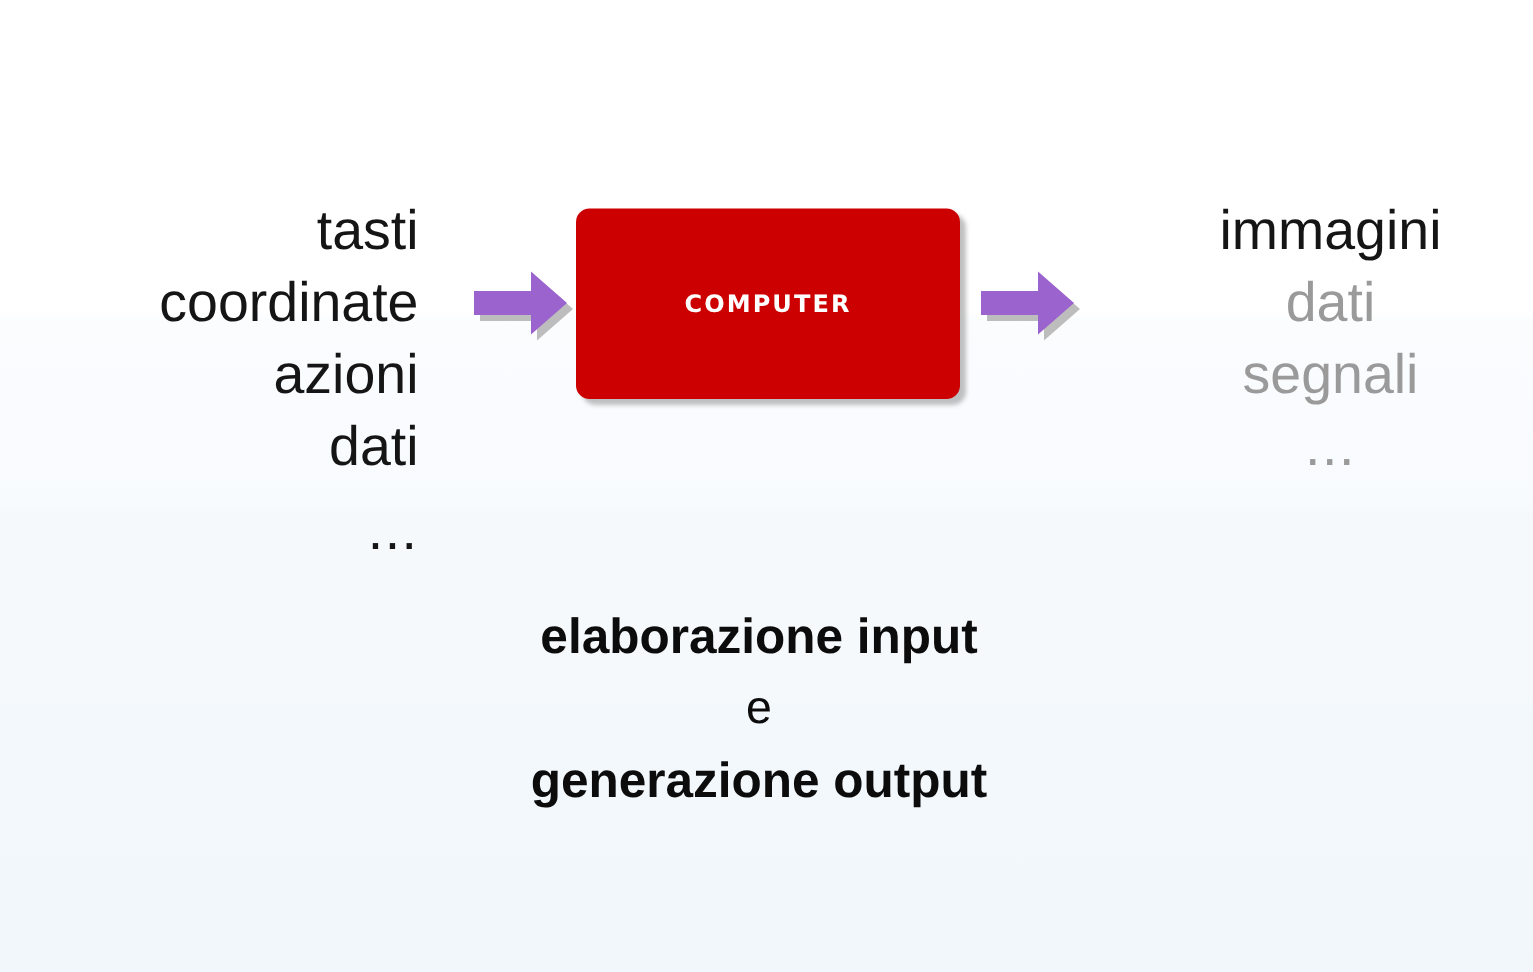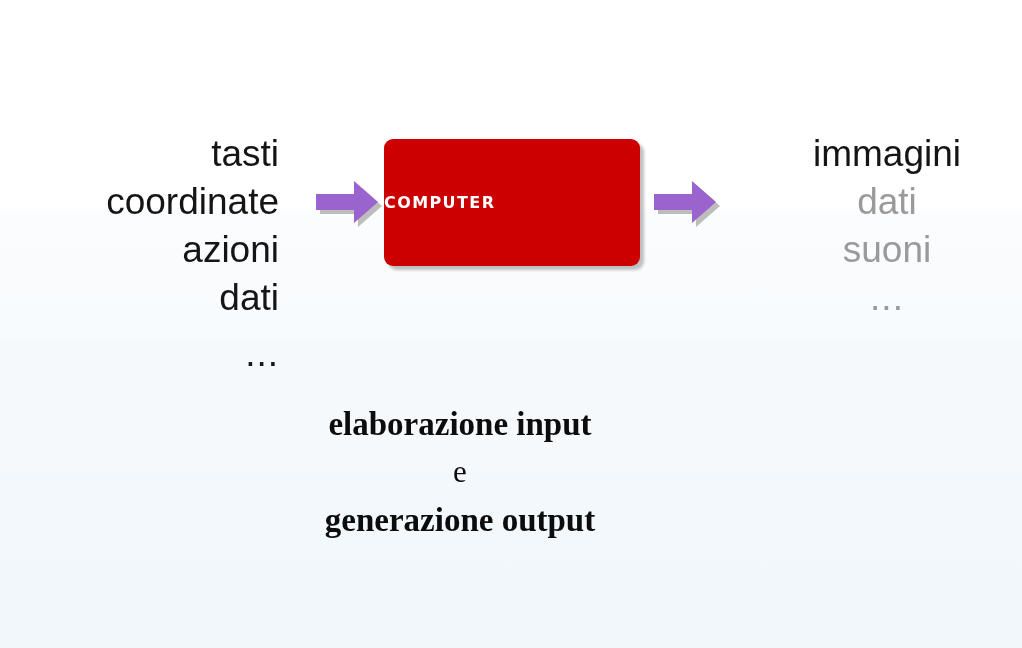--- a/index.html
+++ b/index.html
@@ -85,40 +85,42 @@
     position: absolute;
     left: 384px;
     top: 139px;
     width: 256px;
     height: 127px;
     background: #cc0000;
     border-radius: 9px;
     box-shadow: 4px 4px 3px rgba(140, 140, 140, 0.55);
     display: flex;
     align-items: center;
+    justify-content: center;
   }
   #computer-label {
     font-family: "DejaVu Sans", sans-serif;
     font-weight: 700;
     font-size: 16px;
     letter-spacing: 1.4px;
     color: #ffffff;
     text-align: center;
     user-select: none;
   }
 
   
   #caption {
     position: absolute;
     left: 0px;
     top: 400px;
     width: 920px;
     text-align: center;
-    font-family: Liberation Serif, serif;
+    font-family: Liberation Sans, sans-serif;
     color: #0c0c0c;
+    padding-left: 46px;
   }
   .caption-line {
     display: block;
     font-size: 33px;
     line-height: 48px;
     font-weight: 700;
   }
   .caption-line.light {
     font-weight: 400;
     font-size: 31px;
@@ -151,21 +153,21 @@
   <div id="arrow-out" class="arrow">
     <svg viewBox="0 0 72 52" xmlns="http://www.w3.org/2000/svg">
       <polygon points="8,22 46,22 46,9 70,30 46,51 46,38 8,38" fill="#bdbdbd"></polygon>
       <polygon points="4,18 42,18 42,5 66,26 42,47 42,34 4,34" fill="#9b63ce"></polygon>
     </svg>
   </div>
 
   <div id="output-stack" class="word-stack">
     <span class="word-line">immagini</span>
     <span class="word-line dim">dati</span>
-    <span class="word-line dim">suoni</span>
+    <span class="word-line dim">segnali</span>
     <span class="word-line dim ellipsis">...</span>
   </div>
 
   <div id="caption">
     <span class="caption-line">elaborazione input</span>
     <span class="caption-line light">e</span>
     <span class="caption-line">generazione output</span>
   </div>
 
 </div>

